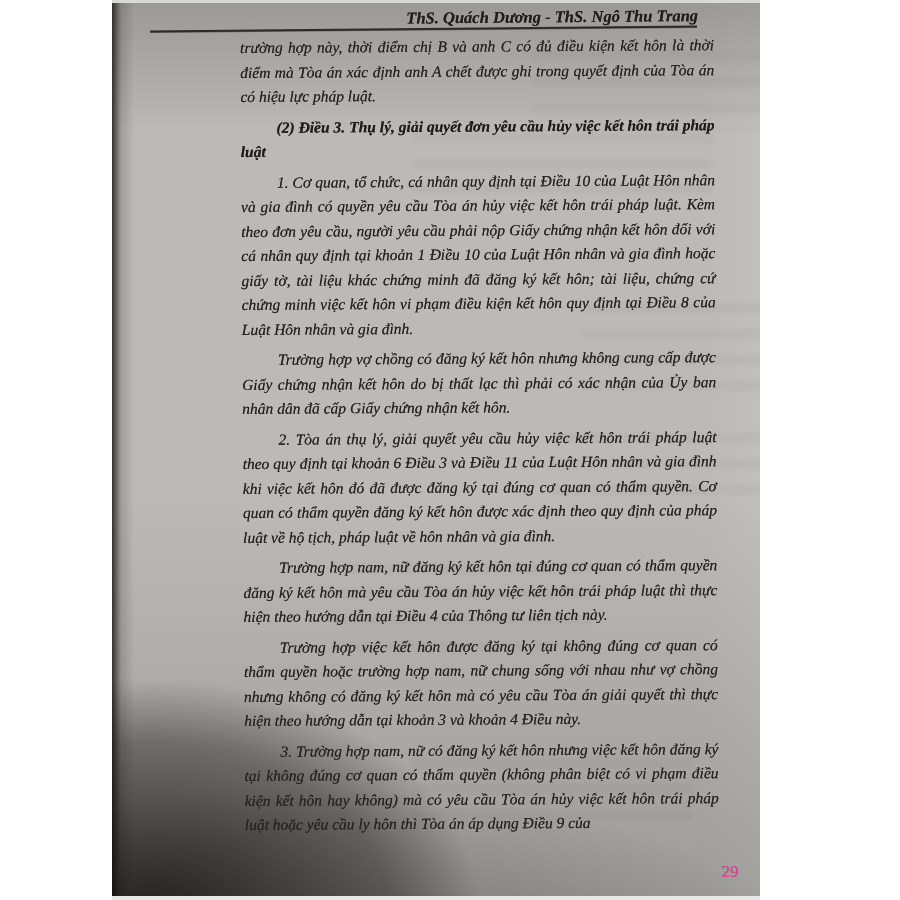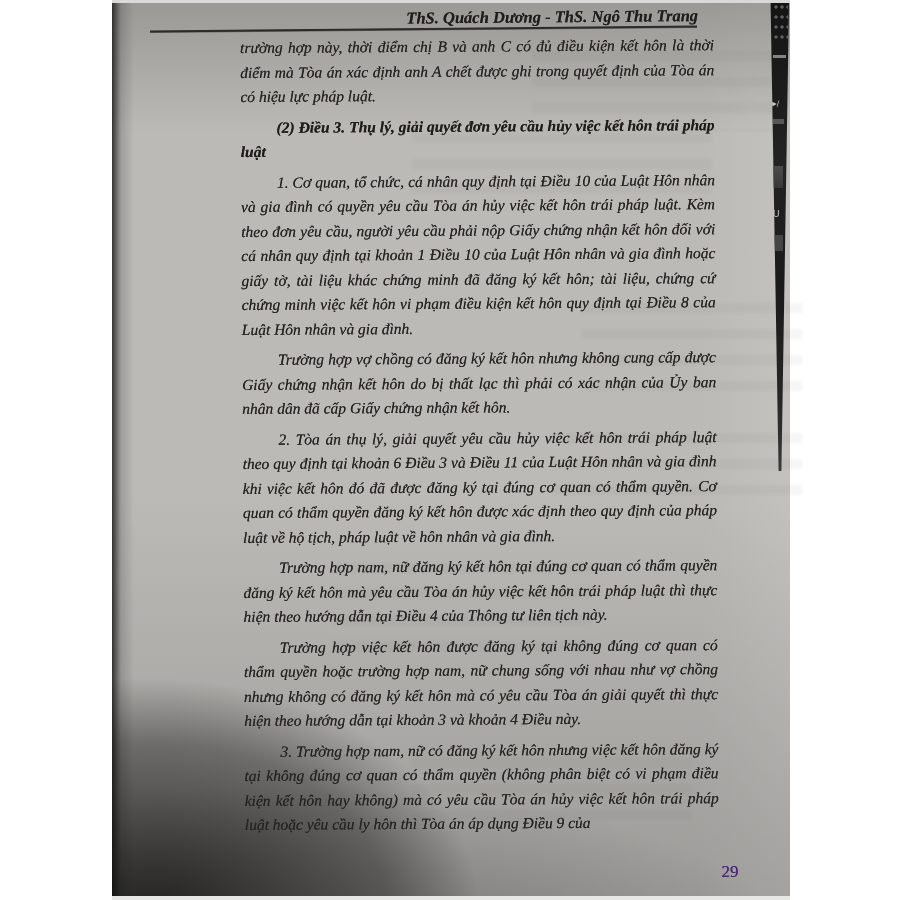--- a/index.html
+++ b/index.html
@@ -1,17 +1,17 @@
 <!DOCTYPE html>
 <html><head>
 <meta charset="utf-8">
 <style>
   html,body{margin:0;padding:0;background:#ffffff;}
   .canvas{
-    position:relative;width:900px;height:900px;background:#ffffff;overflow:hidden;
+    position:relative;width:760px;height:900px;background:#ffffff;overflow:hidden;
     font-family:"Liberation Serif","DejaVu Serif",serif;
   }
   
   .book-page{
     position:absolute;left:112px;top:3px;width:678px;height:893px;
     background-color:#bcbab7;
     background-image:
       radial-gradient(ellipse 430px 310px at 6% 102%, rgba(12,12,10,0.82), rgba(12,12,10,0.38) 55%, rgba(12,12,10,0) 76%),
       radial-gradient(ellipse 700px 260px at 30% 108%, rgba(30,30,28,0.35), rgba(30,30,28,0) 70%),
       linear-gradient(90deg, rgba(28,27,25,0.85) 0px, rgba(28,27,25,0.55) 4px, rgba(28,27,25,0.18) 9px, rgba(28,27,25,0) 22px),
@@ -54,21 +54,21 @@
   .page-body p{
     margin:0 0 6px 0;text-indent:36px;text-align:justify;
     font-style:italic;font-size:15.5px;line-height:24.5px;color:#262422;
     text-shadow:0 0 0.5px rgba(38,36,34,0.9);
   }
   .page-body p.cont{text-indent:0;}
   .page-body p.heading{font-weight:bold;color:#1f1d1b;}
 
   .page-number{
     position:absolute;left:700px;top:862px;width:60px;text-align:center;
-    font-size:17px;color:#4c1d95;text-shadow:0 0 0.5px rgba(46,44,42,0.8);
+    font-size:17px;color:#ec4899;text-shadow:0 0 0.5px rgba(46,44,42,0.8);
   }
 
   
   .bg-object{
     position:absolute;left:769px;top:3px;width:20px;height:468px;
     background:linear-gradient(180deg,#141414 0%,#232323 35%,#1a1a1a 60%,#262626 85%,#3a3a3a 100%);
     clip-path:polygon(8% 0%, 100% 0%, 62% 100%, 48% 100%);
   }
   .grille-dots{
     position:absolute;top:2px;left:5px;width:14px;height:40px;

